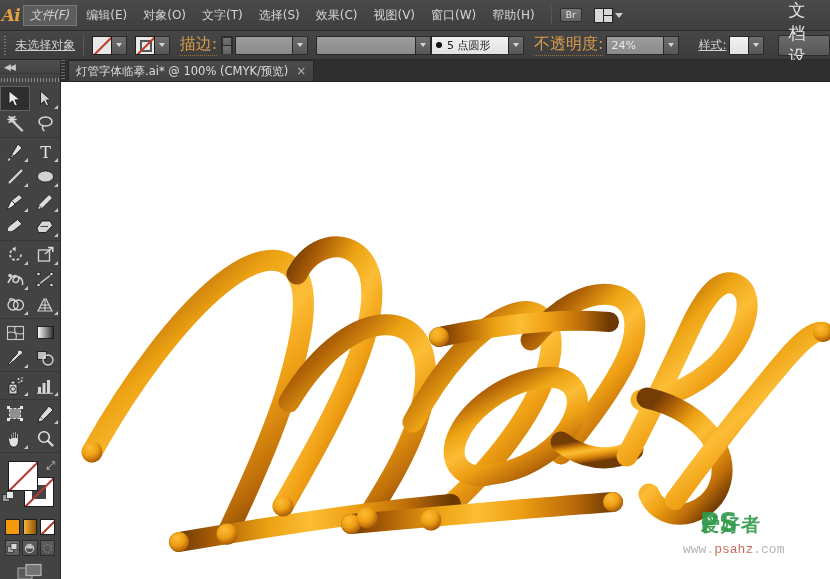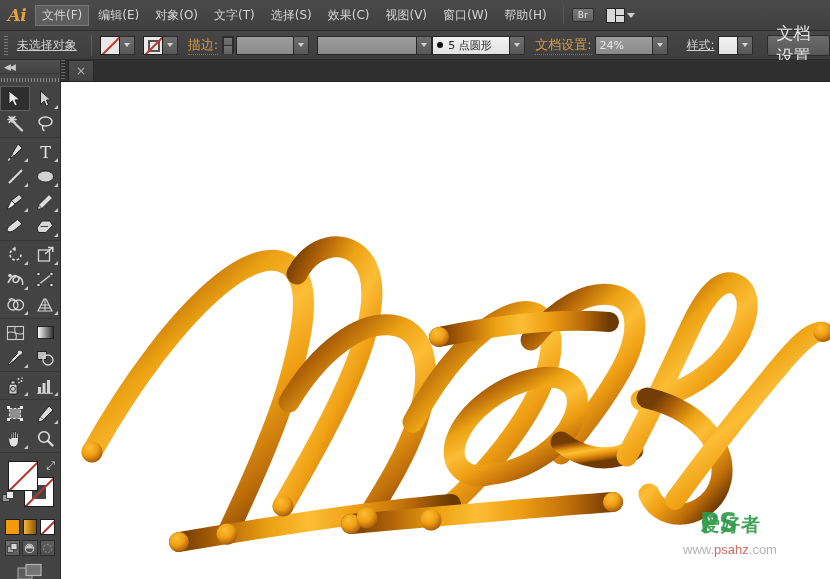--- a/index.html
+++ b/index.html
@@ -15,30 +15,30 @@
   #app { position: relative; width: 830px; height: 579px; }
 
   
   .menubar {
     position: absolute; left: 0; top: 0; width: 830px; height: 31px;
     background: linear-gradient(#4a4a4a, #3f3f3f);
     border-bottom: 1px solid #2b2b2b;
     display: flex; align-items: center;
   }
   .ai-logo {
-    width: 34px; height: 31px; display: flex; align-items: center; justify-content: center;
+    width: 22px; height: 31px; display: flex; align-items: center; justify-content: center;
     font-family: "DejaVu Serif", "Liberation Serif", serif;
     font-size: 17px; font-weight: bold; font-style: italic;
     color: #e6a040; letter-spacing: -0.5px;
   }
   .menu-item {
     padding: 3px 7px; margin: 0 1px; font-size: 12px; color: #d4d4d4;
     white-space: nowrap; cursor: default; line-height: 15px;
   }
-  .menu-item.active { background: #5d5d5d; border: 1px solid #777; padding: 2px 6px; }
+  .menu-item.active { background: #5d5d5d; border: 1px solid #777; padding: 2px 6px; font-style: italic; }
   .menu-sep { width: 1px; height: 18px; background: #575757; margin: 0 8px; }
   .br-btn {
     width: 22px; height: 14px; background: linear-gradient(#787878,#616161);
     border: 1px solid #2e2e2e; border-radius: 2px;
     font-size: 9px; color: #e8e8e8; display: flex; align-items: center; justify-content: center;
     font-family: "DejaVu Sans", sans-serif;
   }
   .ws-btn { display: flex; align-items: center; gap: 2px; margin-left: 12px; }
   .ws-icon {
     width: 19px; height: 15px; background: #d8d8d8; border: 1px solid #222;
@@ -57,21 +57,21 @@
     background: linear-gradient(#464646, #3d3d3d);
     border-bottom: 1px solid #2a2a2a;
     display: flex; align-items: center; padding-left: 2px;
   }
   .grip {
     width: 9px; height: 21px; margin-right: 5px;
     background-image: repeating-linear-gradient(to bottom, #7a7a7a 0 1px, transparent 1px 3px);
     background-size: 5px 3px; background-repeat: repeat-y; background-position: 2px 1px;
   }
   .opt-label { font-size: 12px; color: #d0d0d0; white-space: nowrap; text-decoration: underline; }
-  .opt-label-orange { font-size: 13px; color: #d89b4a; white-space:nowrap; border-bottom:1px dotted #9a7030; }
+  .opt-label-orange { font-size: 16px; color: #d89b4a; white-space:nowrap; border-bottom:1px dotted #9a7030; }
   .vsep { width: 1px; height: 21px; background: #5b5b5b; margin: 0 8px; }
 
   .swatch-box {
     width: 20px; height: 19px; background: #e8e8e8; border: 1px solid #1f1f1f;
     position: relative; overflow: hidden;
   }
   .slash { position:absolute; left:-4px; top:8px; width:28px; height:2px; background:#c0392b; transform: rotate(-45deg); }
   .sq-hollow { position:absolute; left:4px; top:3px; width:12px; height:12px; border:2px solid #555; }
   .mini-dd {
     width: 15px; height: 19px; background: linear-gradient(#6e6e6e,#585858);
@@ -189,21 +189,21 @@
     position:absolute; left:700px; top:508px; font-size: 26px; font-weight:bold;
     color:#2f9a4a; font-family:"DejaVu Sans", sans-serif; opacity:0.9;
   }
   .wm-ps-cn {
     position:absolute; left:701px; top:512px; font-size:19px; font-weight:bold;
     color:#2f9a4a; font-family:"DejaVu Sans", sans-serif; opacity:0.9;
     letter-spacing:1px;
   }
   .wm-url {
     position:absolute; left:683px; top:542px; font-size:13px; color:#9a9a9a;
-    font-family:Liberation Sans, sans-serif; opacity:0.75;
+    font-family:Liberation Mono, monospace; opacity:0.75;
   }
   .wm-url .red { color:#c0392b; }
 </style>
 </head>
 <body>
 
 <div id="app">
 
   <div class="menubar">
     <div class="ai-logo">Ai</div>
@@ -278,21 +278,21 @@
     <div style="display:flex;align-items:center;margin-left:0;">
       <div class="combo light" style="width:78px;">
         <span class="bullet-dot"></span>
         <span>5 点圆形</span>
       </div>
       <div class="combo-dd">
           <div class="tri"></div>
         </div>
     </div>
 
-    <div class="opt-label-orange" style="margin-left:10px;">文档设置:</div>
+    <div class="opt-label-orange" style="margin-left:10px;">不透明度:</div>
     <div style="display:flex;align-items:center;margin-left:3px;">
       <div class="combo" style="width:58px;">24%</div>
       <div class="combo-dd">
           <div class="tri"></div>
         </div>
     </div>
 
     <div class="opt-label" style="margin-left:19px;">样式:</div>
     <div style="display:flex;align-items:center;margin-left:3px;">
       <div class="combo light" style="width:20px;"></div>
@@ -300,20 +300,21 @@
           <div class="tri"></div>
         </div>
     </div>
 
     <div class="doc-setup-btn" style="margin-left:14px;">文档设置</div>
   </div>
 
   <div class="tabbar">
     <div class="tab-grip"></div>
     <div class="doctab">
+      <span>灯管字体临摹.ai* @ 100% (CMYK/预览)</span>
       <span class="tab-close">×</span>
     </div>
   </div>
 
   <div class="canvas">
     <svg class="art" viewBox="0 0 769 497">
       <defs>
 
         <linearGradient id="tubeV" x1="0" y1="0" x2="0" y2="1">
           <stop offset="0%" stop-color="#6e3a04"></stop>

